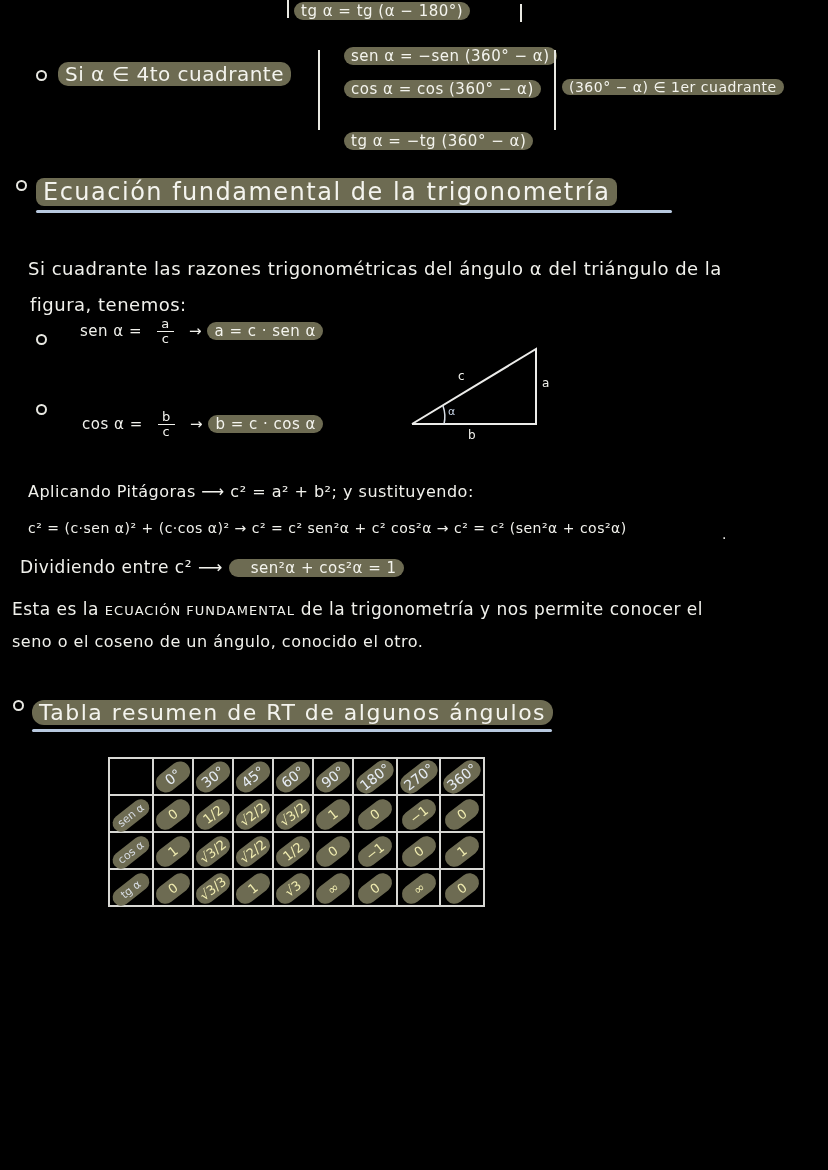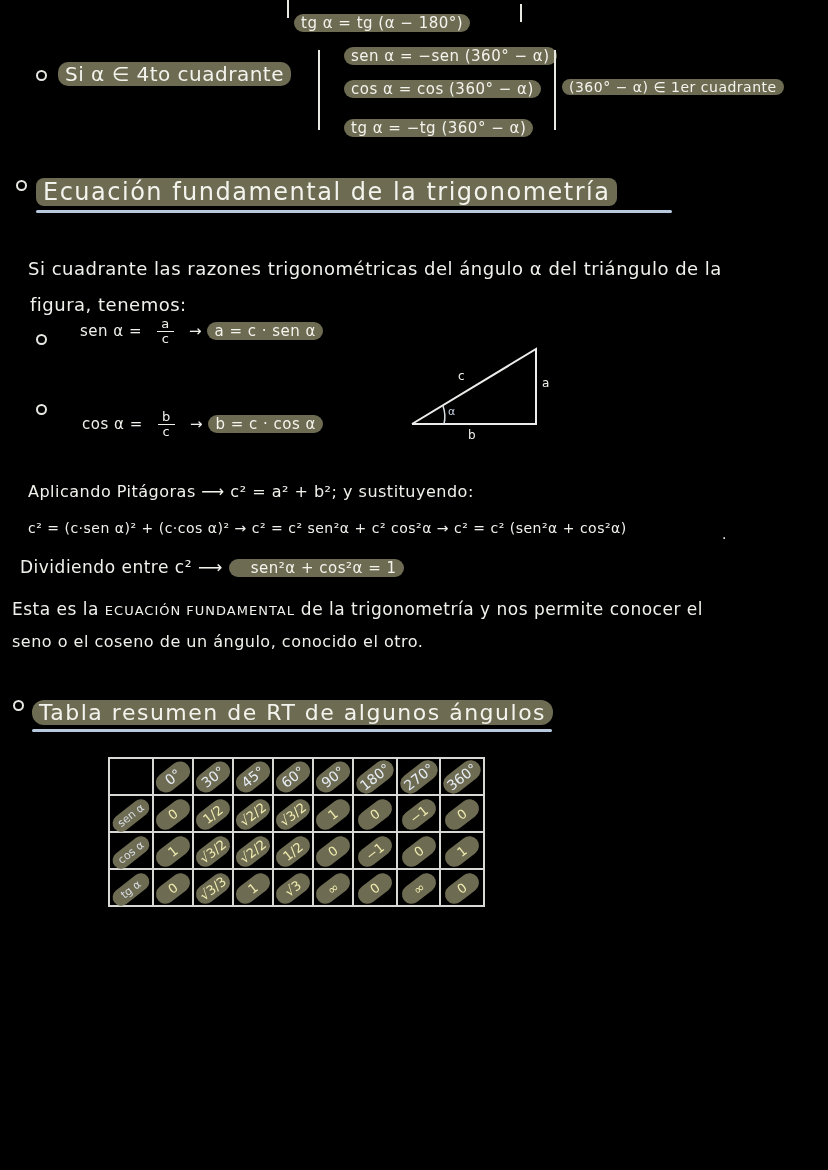--- a/index.html
+++ b/index.html
@@ -35,37 +35,37 @@
     display:inline-block; background:#6d6b52; border-radius:12px; transform:rotate(-38deg);
     min-width:30px; padding:2px 4px; font-size:13px; color:#f0ecb0;
   }
   .pill.head { color:#e6ecf4; font-size:14px; }
   .pill.rowh { color:#d8dde4; font-size:11px; min-width:34px; }
 </style>
 </head>
 <body>
 
 <div class="brace-line" style="left:287px;top:0;height:18px;"></div>
-<div class="abs hand" style="left:294px;top:14px;font-size:15px;">
+<div class="abs hand" style="left:294px;top:2px;font-size:15px;">
   <span class="hl">tg α = tg (α − 180°)</span>
 </div>
 <div class="brace-line" style="left:520px;top:4px;height:18px;"></div>
 
 <div class="bullet" style="left:36px;top:70px;"></div>
 <div class="abs hand" style="left:58px;top:62px;font-size:20px;">
   <span class="hl">Si α ∈ 4to cuadrante</span>
 </div>
 <div class="brace-line" style="left:318px;top:50px;height:80px;"></div>
 <div class="abs hand small" style="left:322px;top:47px;">
   <span class="hl">sen α = −sen (360° − α)</span>
 </div>
 <div class="abs hand small" style="left:322px;top:80px;text-align:center;">
   <span class="hl">cos α = cos (360° − α)</span>
 </div>
-<div class="abs hand small" style="left:322px;top:119px;border-radius:8px;">
+<div class="abs hand small" style="left:322px;top:132px;border-radius:8px;">
   <span class="hl">tg α = −tg (360° − α)</span>
 </div>
 <div class="brace-line" style="left:554px;top:50px;height:80px;"></div>
 <div class="abs hand" style="left:562px;top:79px;font-size:14px;">
   <span class="hl">(360° − α) ∈ 1er cuadrante</span>
 </div>
 
 <div class="bullet" style="left:16px;top:180px;"></div>
 <div class="abs heading" style="left:36px;top:178px;">
   <span class="hl" style="border-radius:8px;">Ecuación fundamental de la trigonometría</span>

